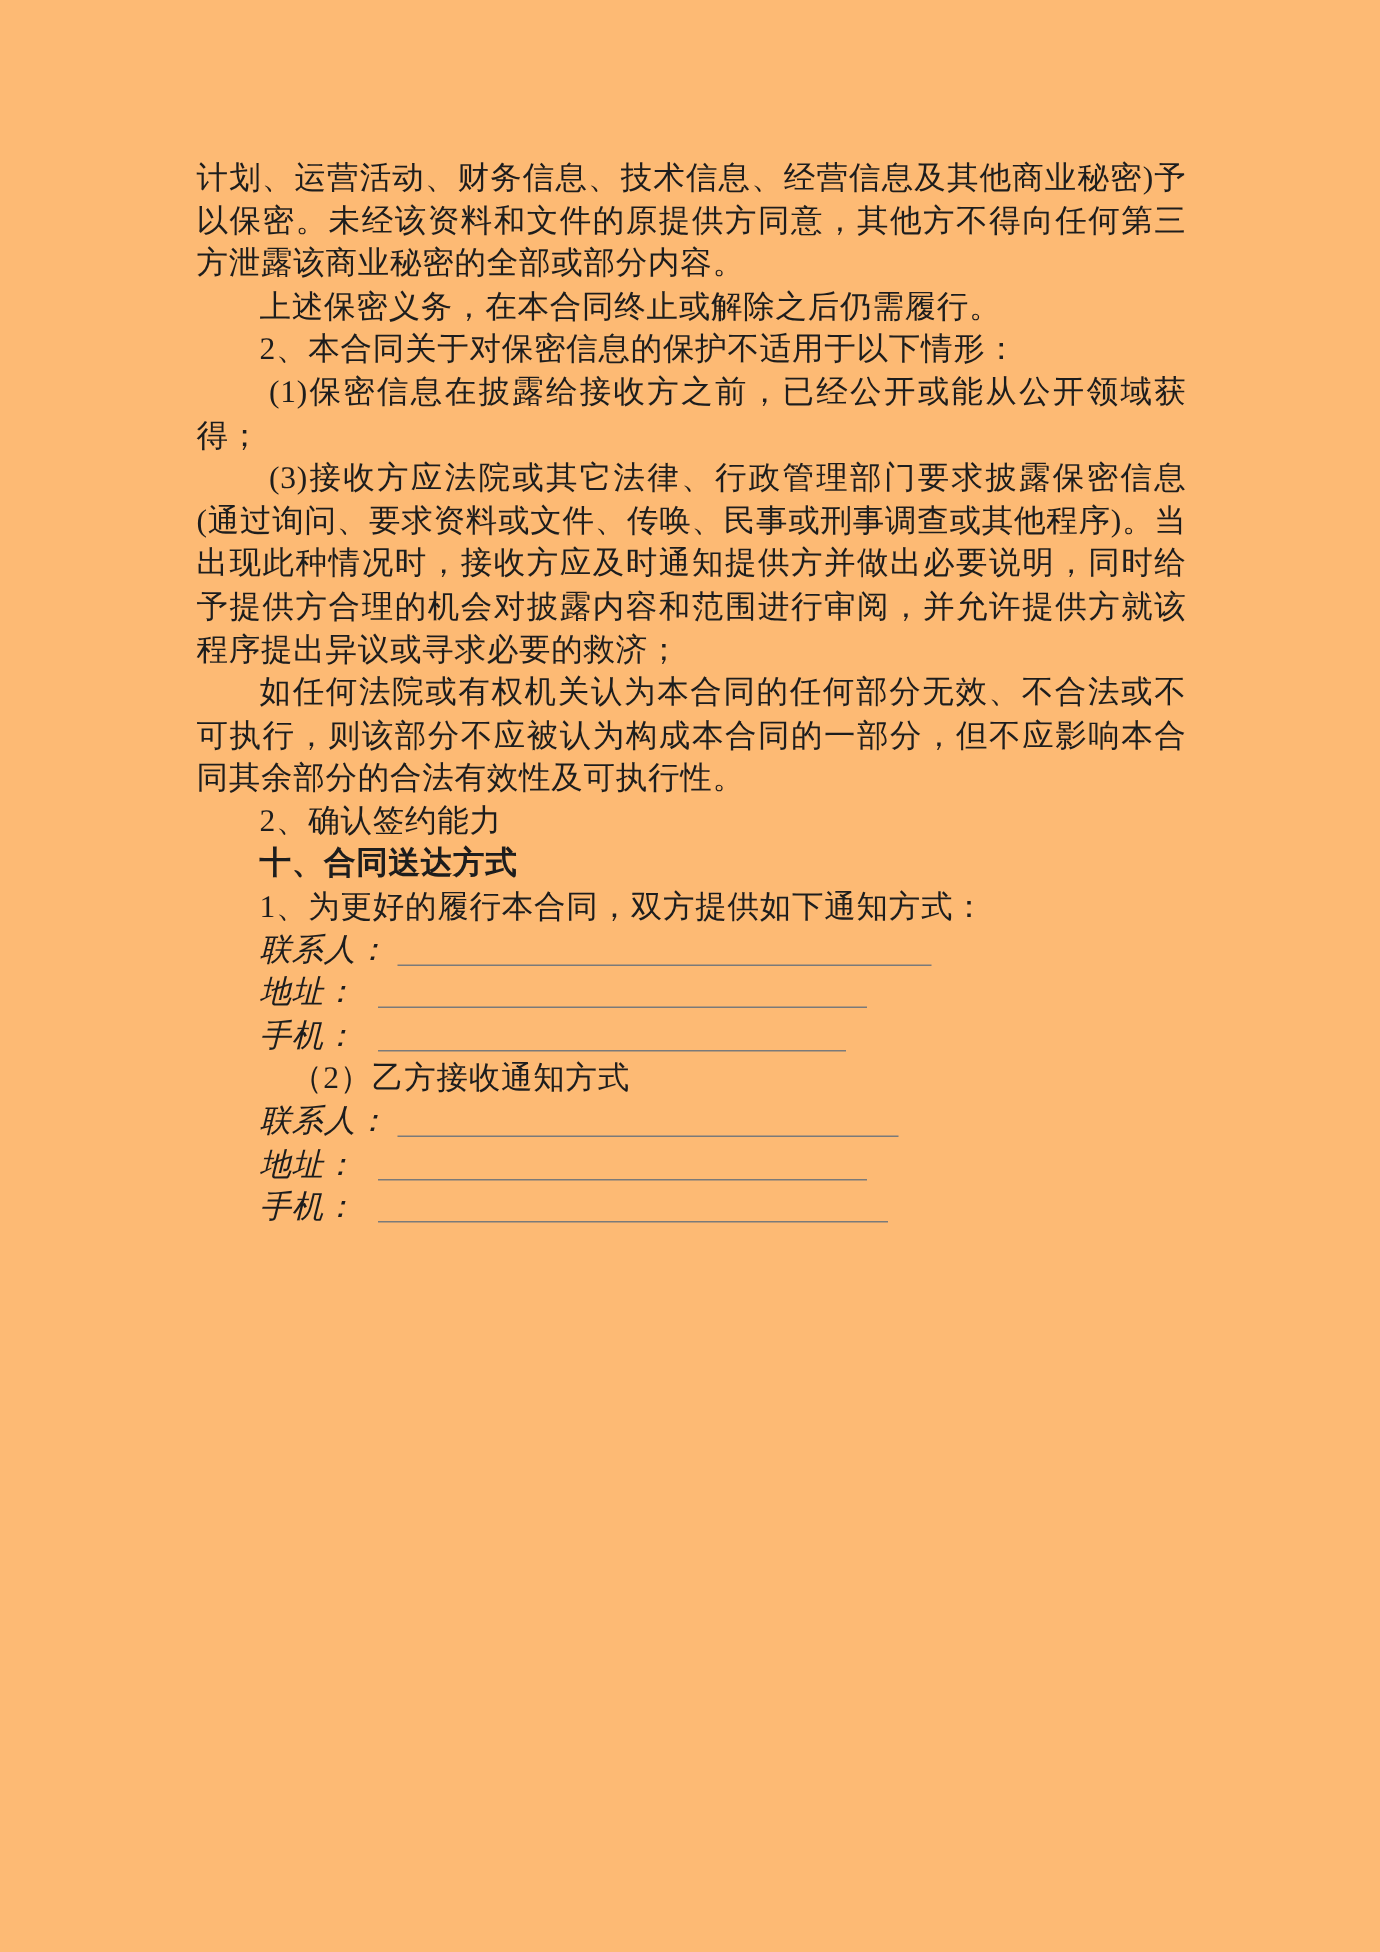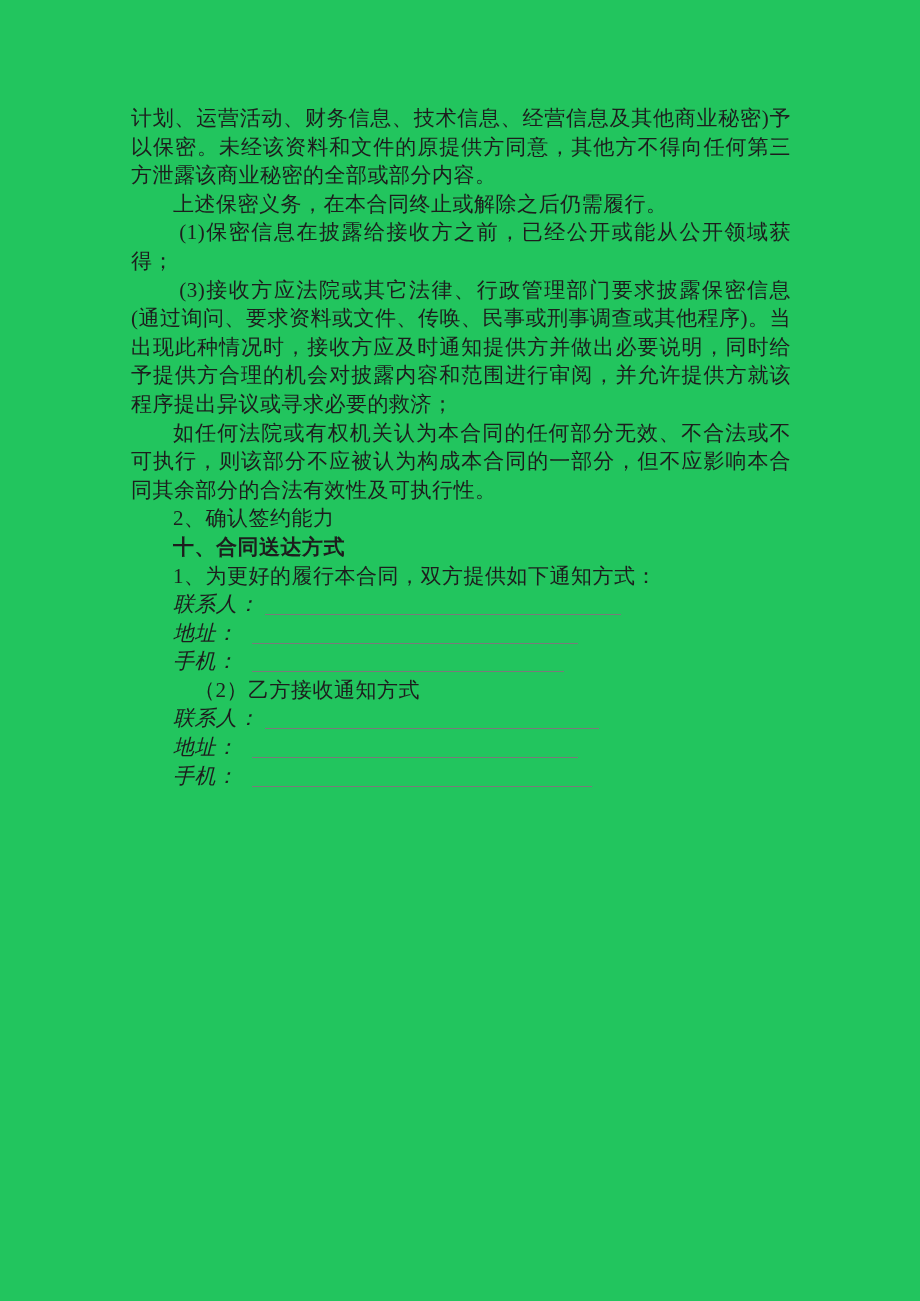--- a/index.html
+++ b/index.html
@@ -4,21 +4,21 @@
 <style>
   html, body {
     margin: 0;
     padding: 0;
     background: #ffffff;
   }
   .page {
     position: relative;
     width: 920px;
     height: 1301px;
-    background: #22c55e;
+    background: #fdba74;
     overflow: hidden;
     font-family: "Liberation Serif", "DejaVu Serif", serif;
     color: #1d1d1d;
   }
   .content {
     position: absolute;
     left: 131px;
     top: 104px;
     width: 660px;
     font-size: 21px;
@@ -55,20 +55,21 @@
   .b6 { width: 340px; margin-left: 14px; }
 </style>
 </head>
 <body>
 
 <div class="page">
   <div class="content">
 
     <p class="ind0">计划、运营活动、财务信息、技术信息、经营信息及其他商业秘密)予以保密。未经该资料和文件的原提供方同意，其他方不得向任何第三方泄露该商业秘密的全部或部分内容。</p>
     <p class="ind2">上述保密义务，在本合同终止或解除之后仍需履行。</p>
+    <p class="ind2">2、本合同关于对保密信息的保护不适用于以下情形：</p>
     <p class="ind23">(1)保密信息在披露给接收方之前，已经公开或能从公开领域获得；</p>
     <p class="ind23">(3)接收方应法院或其它法律、行政管理部门要求披露保密信息(通过询问、要求资料或文件、传唤、民事或刑事调查或其他程序)。当出现此种情况时，接收方应及时通知提供方并做出必要说明，同时给予提供方合理的机会对披露内容和范围进行审阅，并允许提供方就该程序提出异议或寻求必要的救济；</p>
 
     <p class="ind2">如任何法院或有权机关认为本合同的任何部分无效、不合法或不可执行，则该部分不应被认为构成本合同的一部分，但不应影响本合同其余部分的合法有效性及可执行性。</p>
     <p class="ind2">2、确认签约能力</p>
 
     <p class="heading">十、合同送达方式</p>
     <p class="ind2">1、为更好的履行本合同，双方提供如下通知方式：</p>
 
     <p class="form-line"><span>联系人：</span><span class="blank b1"></span></p>

